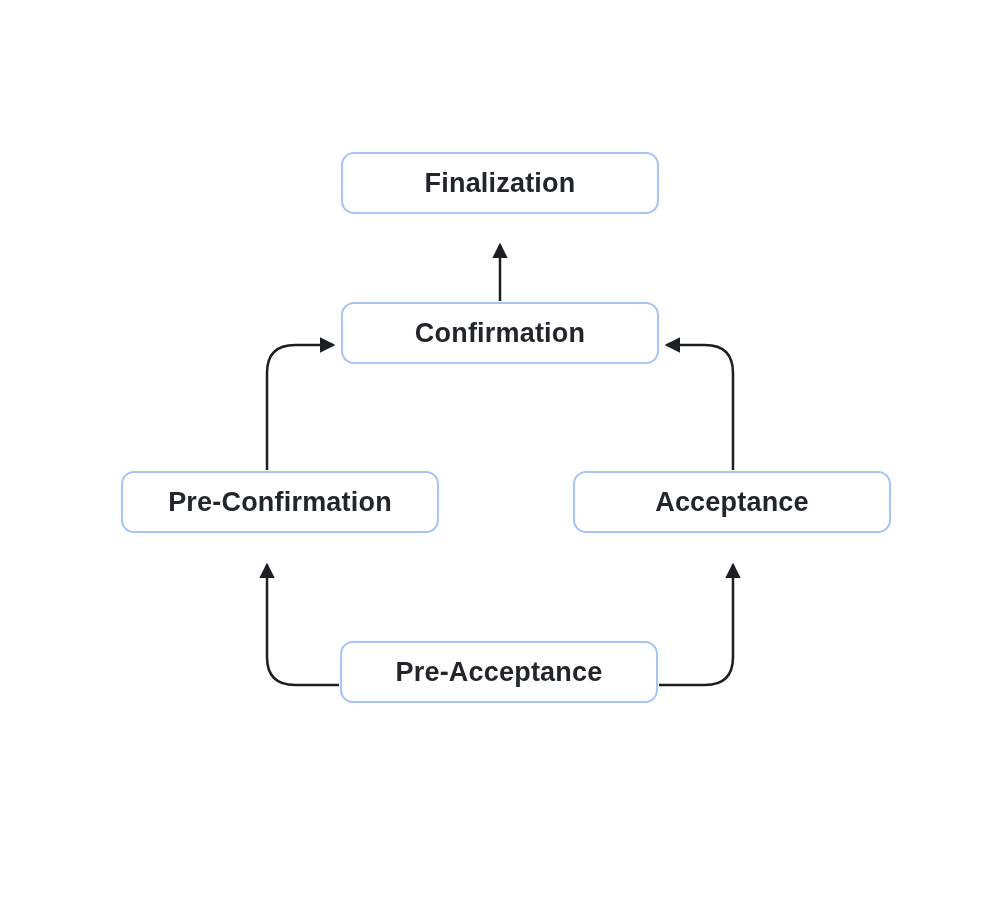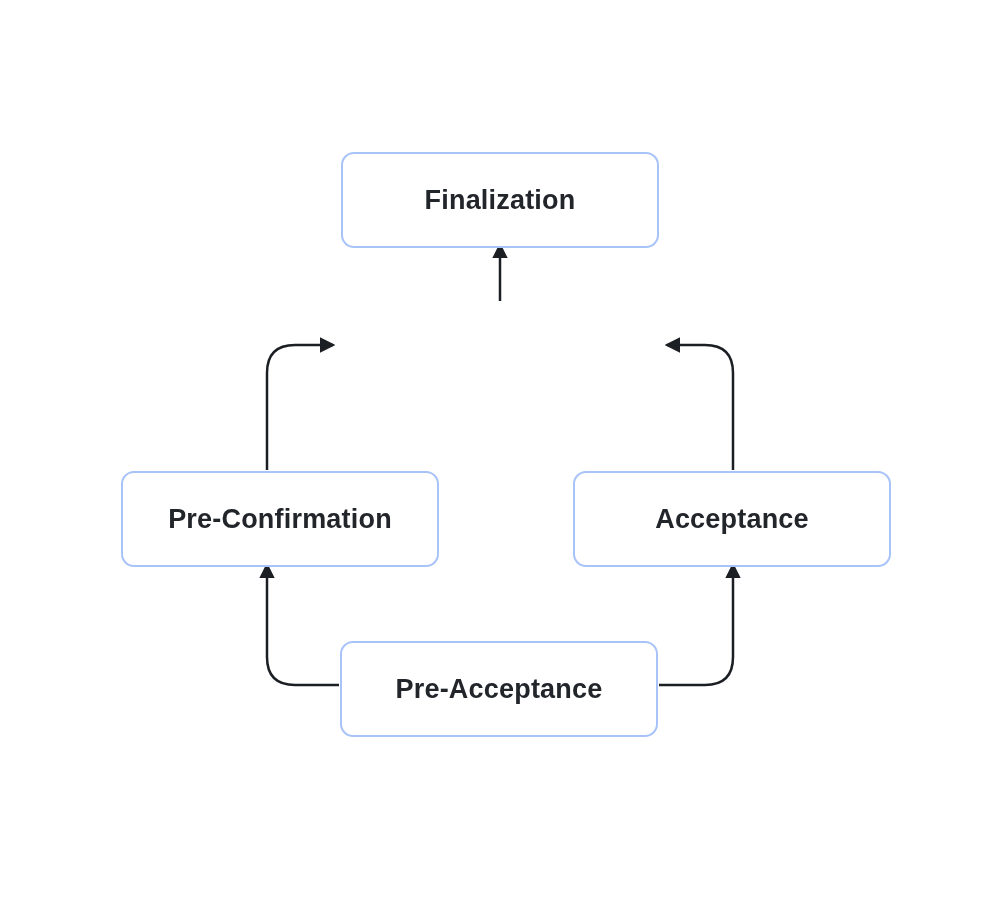--- a/index.html
+++ b/index.html
@@ -19,21 +19,21 @@
     position: absolute;
     left: 0;
     top: 0;
     width: 1000px;
     height: 900px;
     pointer-events: none;
   }
   .node {
     position: absolute;
     width: 318px;
-    height: 96px;
+    height: 62px;
     box-sizing: border-box;
     background: #ffffff;
     border: 2px solid #a8c3f8;
     border-radius: 13px;
     display: flex;
     align-items: center;
     justify-content: center;
   }
   .node-label {
     color: #22262b;
@@ -73,20 +73,23 @@
 
     <path class="edge" d="M 339 685 L 295 685 Q 267 685 267 657 L 267 565" marker-end="url(#arrowhead)"></path>
 
     <path class="edge" d="M 659 685 L 705 685 Q 733 685 733 657 L 733 565" marker-end="url(#arrowhead)"></path>
   </svg>
 
   <div class="node" id="node-finalization">
     <span class="node-label">Finalization</span>
   </div>
 
+  <div class="node" id="node-confirmation">
+    <span class="node-label">Confirmation</span>
+  </div>
 
   <div class="node" id="node-pre-confirmation">
     <span class="node-label">Pre-Confirmation</span>
   </div>
 
   <div class="node" id="node-pre-acceptance">
     <span class="node-label">Pre-Acceptance</span>
   </div>
 
   <div class="node" id="node-acceptance">

